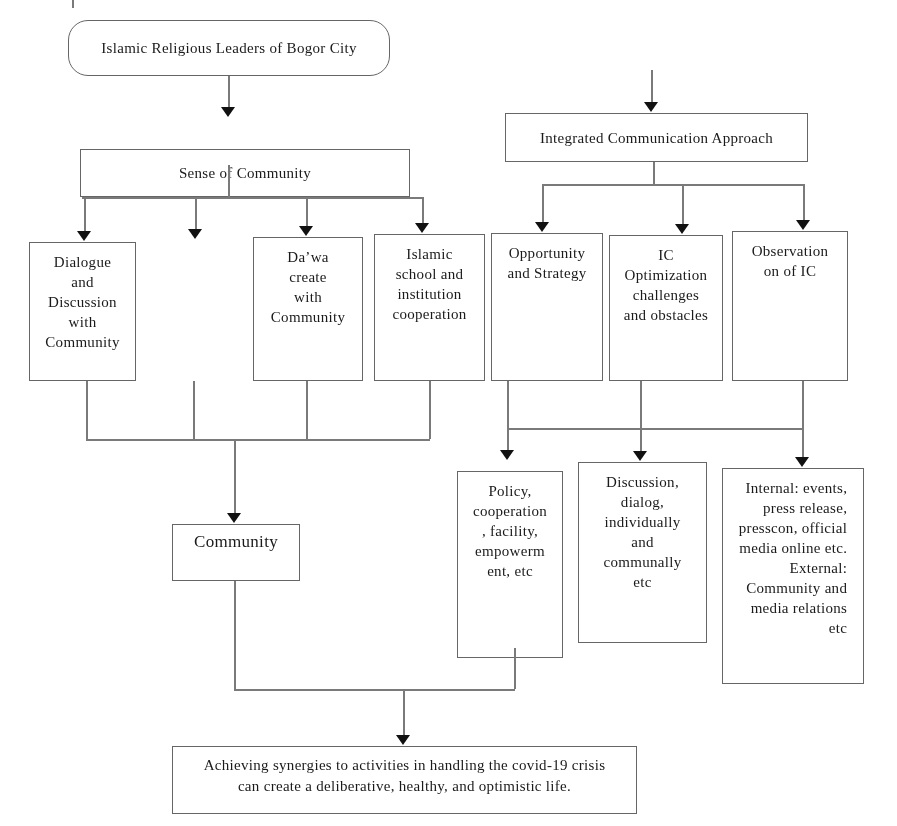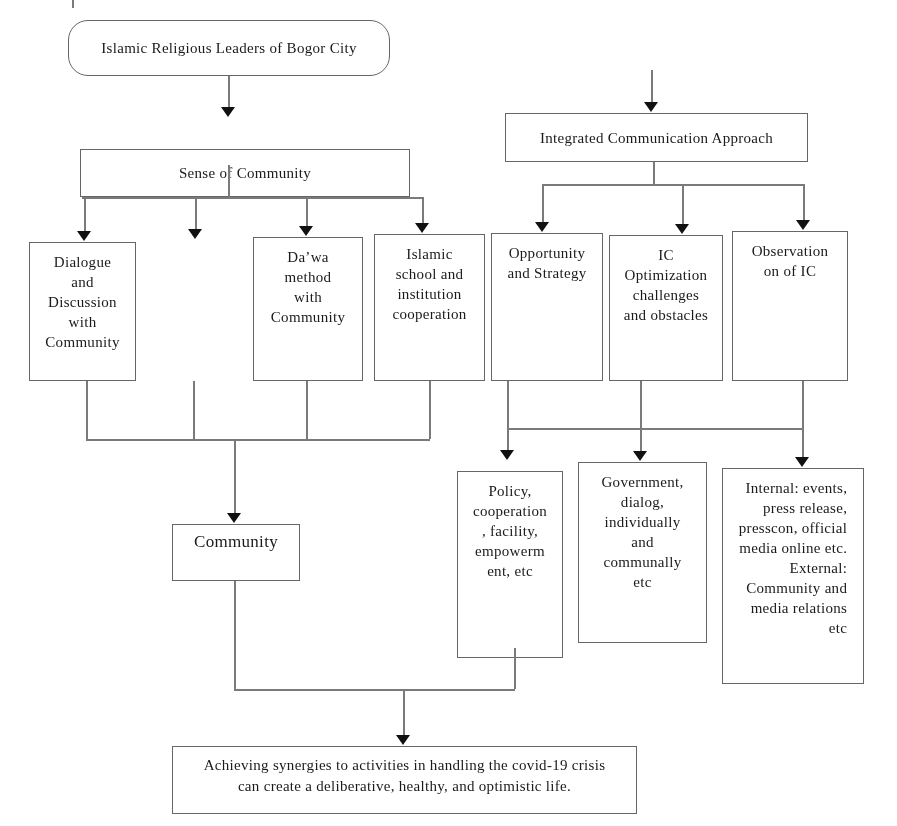--- a/index.html
+++ b/index.html
@@ -52,21 +52,21 @@
   <div class="box v-center" id="n-islamic-leaders">Islamic Religious Leaders of Bogor City</div>
   <div class="box v-center" id="n-sense-of-community">Sense of Community</div>
   <div class="box v-center" id="n-integrated-comm">Integrated Communication Approach</div>
 
   <div class="box" id="n-dialogue">Dialogue
 and
 Discussion
 with
 Community</div>
   <div class="box" id="n-dawa-method">Da’wa
-method
+create
 with
 Community</div>
   <div class="box" id="n-islamic-school">Islamic
 school and
 institution
 cooperation</div>
   <div class="box" id="n-opportunity">Opportunity
 and Strategy</div>
   <div class="box" id="n-ic-optimization">IC
 Optimization
@@ -74,21 +74,21 @@
 and obstacles</div>
   <div class="box" id="n-implementation">Observation
 on of IC</div>
 
   <div class="box" id="n-community">Community</div>
   <div class="box" id="n-policy">Policy,
 cooperation
 , facility,
 empowerm
 ent, etc</div>
-  <div class="box" id="n-observation">Government,
+  <div class="box" id="n-observation">Discussion,
 dialog,
 individually
 and
 communally
 etc</div>
   <div class="box" id="n-internal-external">Internal: events,
 press release,
 presscon, official
 media online etc.
 External:

